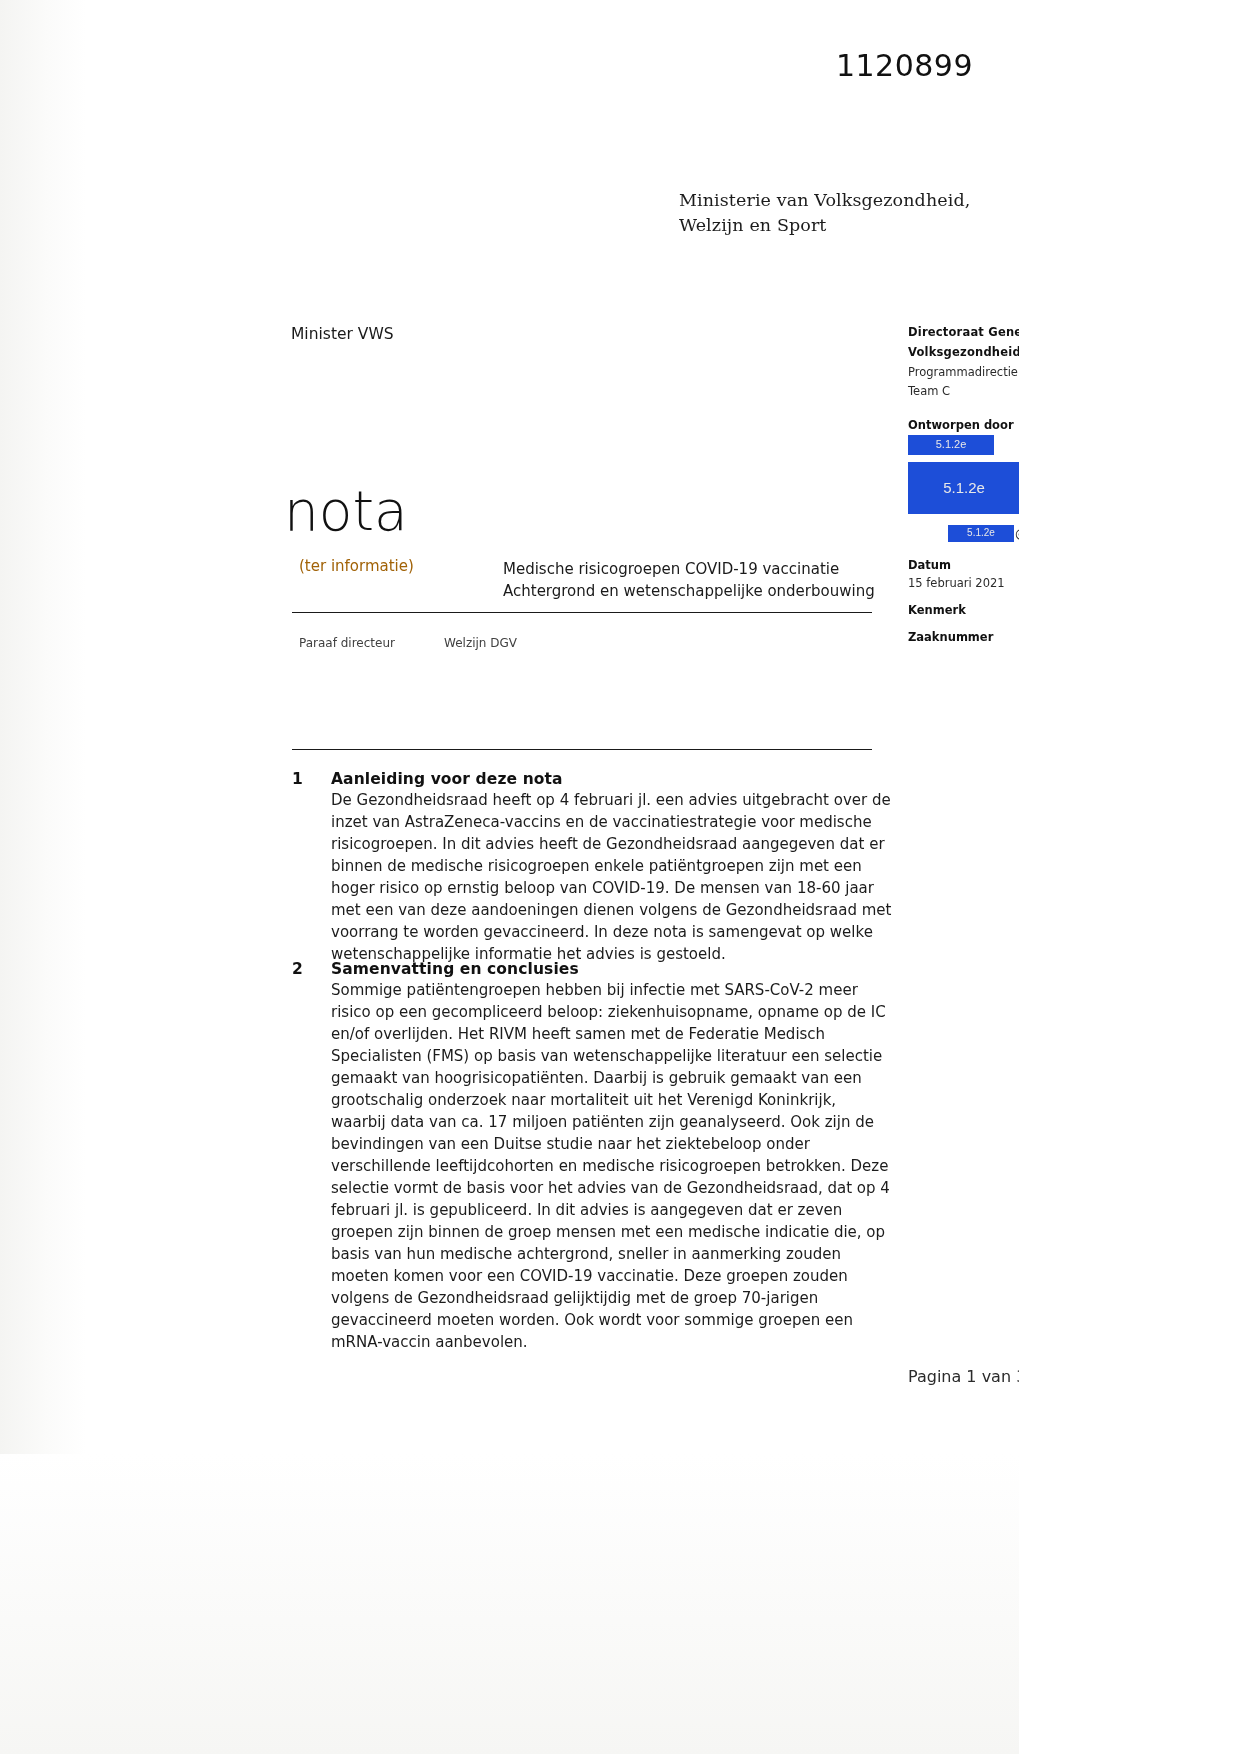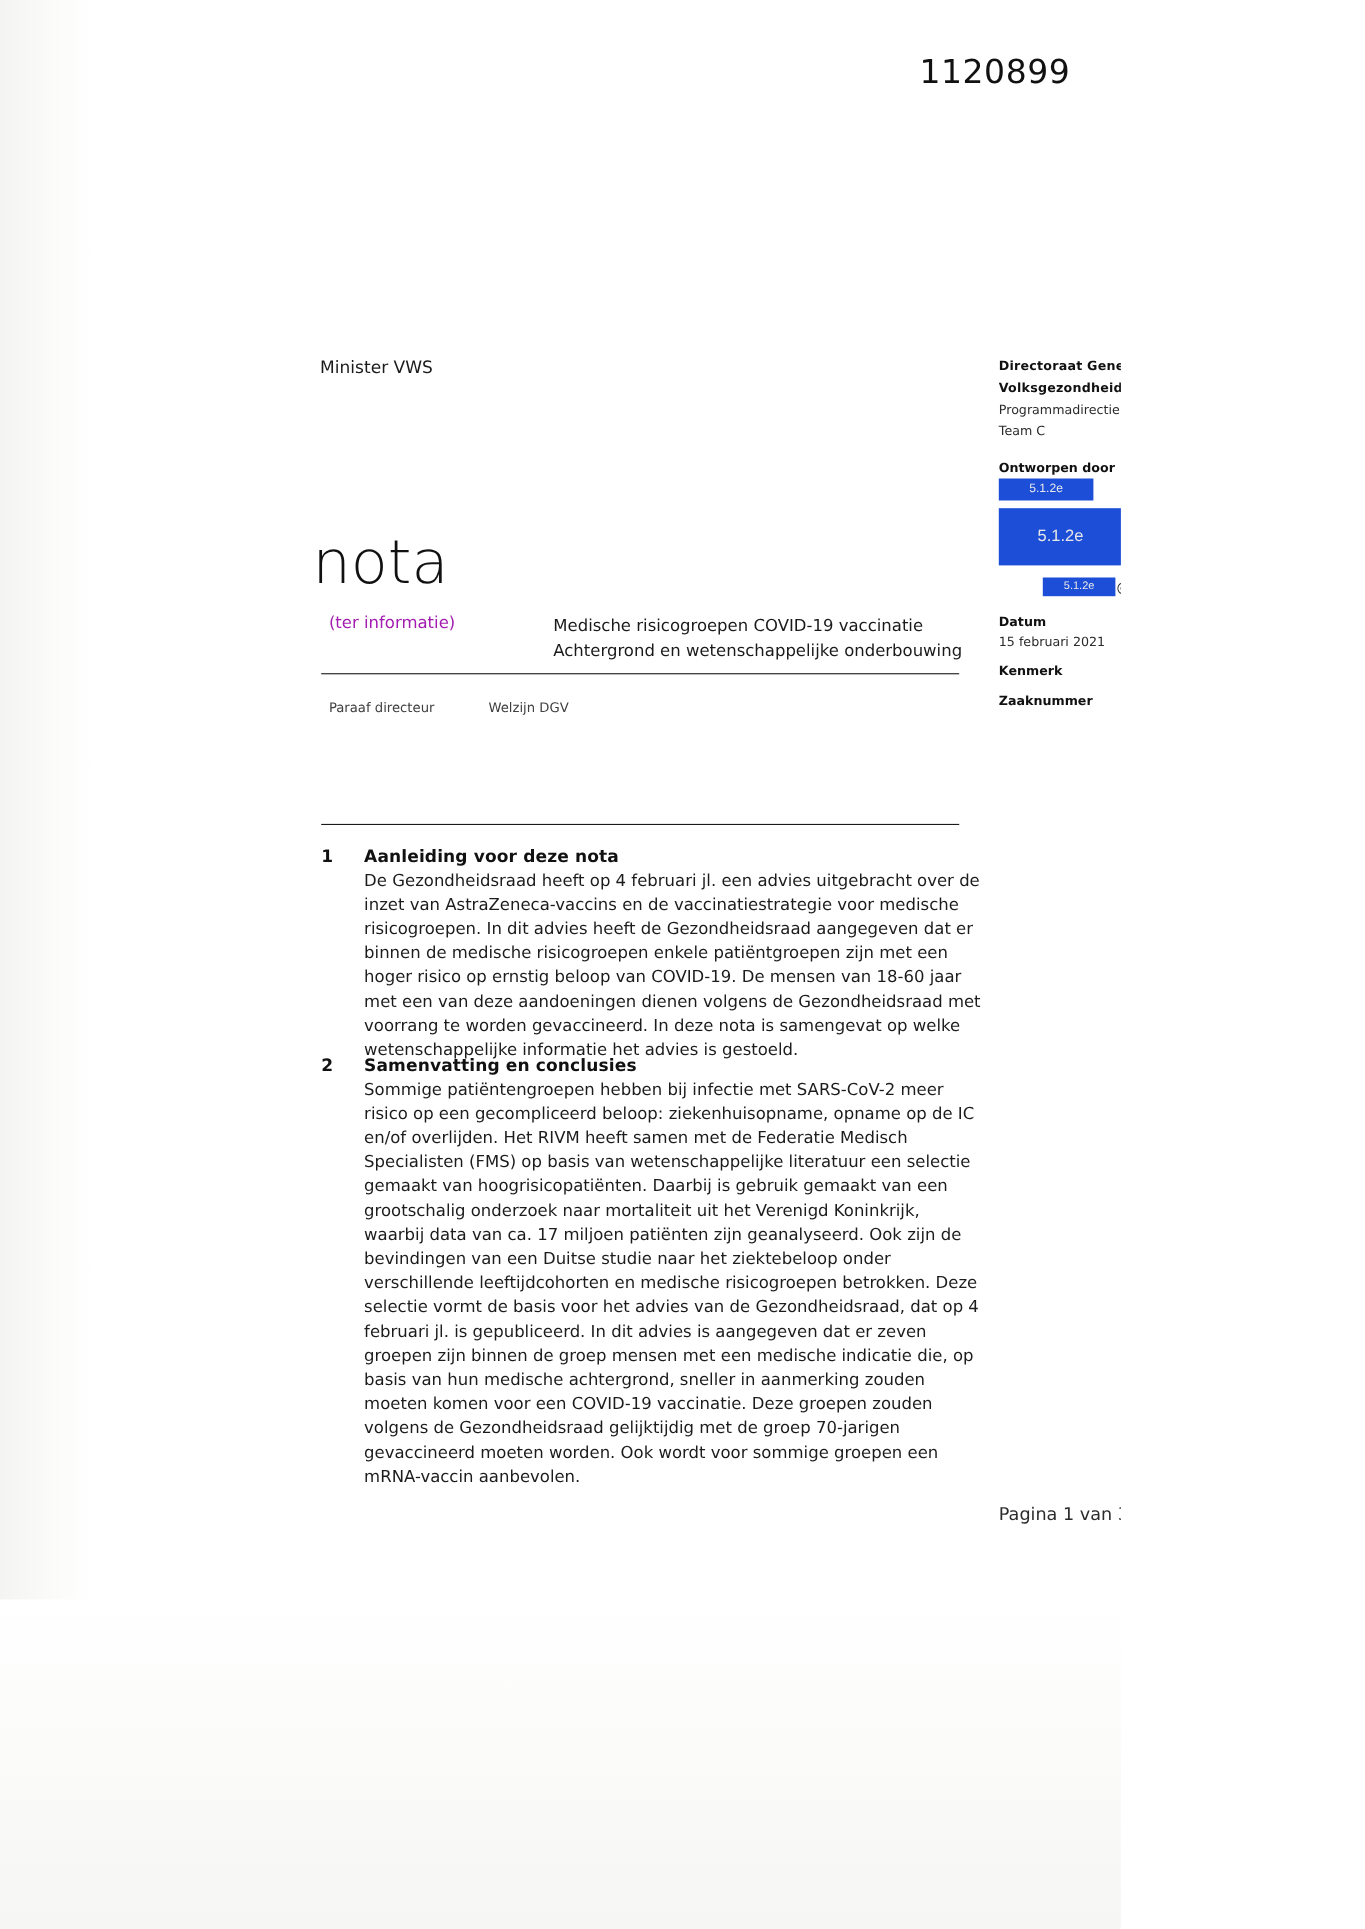--- a/index.html
+++ b/index.html
@@ -133,21 +133,21 @@
     font-weight: 300;
     letter-spacing: 0px;
     color: #111111;
     font-family: "DejaVu Sans", sans-serif;
   }
   .ter-informatie {
     position: absolute;
     left: 213px;
     top: 557px;
     font-size: 15px;
-    color: #a21caf;
+    color: #a16207;
   }
   .subject {
     position: absolute;
     left: 417px;
     top: 558px;
     font-size: 15px;
     line-height: 1.48;
     color: #1a1a1a;
     width: 400px;
   }
@@ -216,20 +216,24 @@
 <body>
 
 <div class="page">
   <div class="scan-edge-left"></div>
   <div class="scan-edge-bottom"></div>
 
   <div class="sheet">
 
     <div class="doc-number">1120899</div>
 
+    <div class="ministry">
+      <div>Ministerie van Volksgezondheid,</div>
+      <div>Welzijn en Sport</div>
+    </div>
 
     <div class="addressee">Minister VWS</div>
 
     <div class="meta">
       <div class="blk b">Directoraat Generaal</div>
       <div class="blk b">Volksgezondheid</div>
       <div class="blk">Programmadirectie COVID19</div>
       <div class="blk">Team C</div>
 
       <div class="meta-gap-md"></div>

